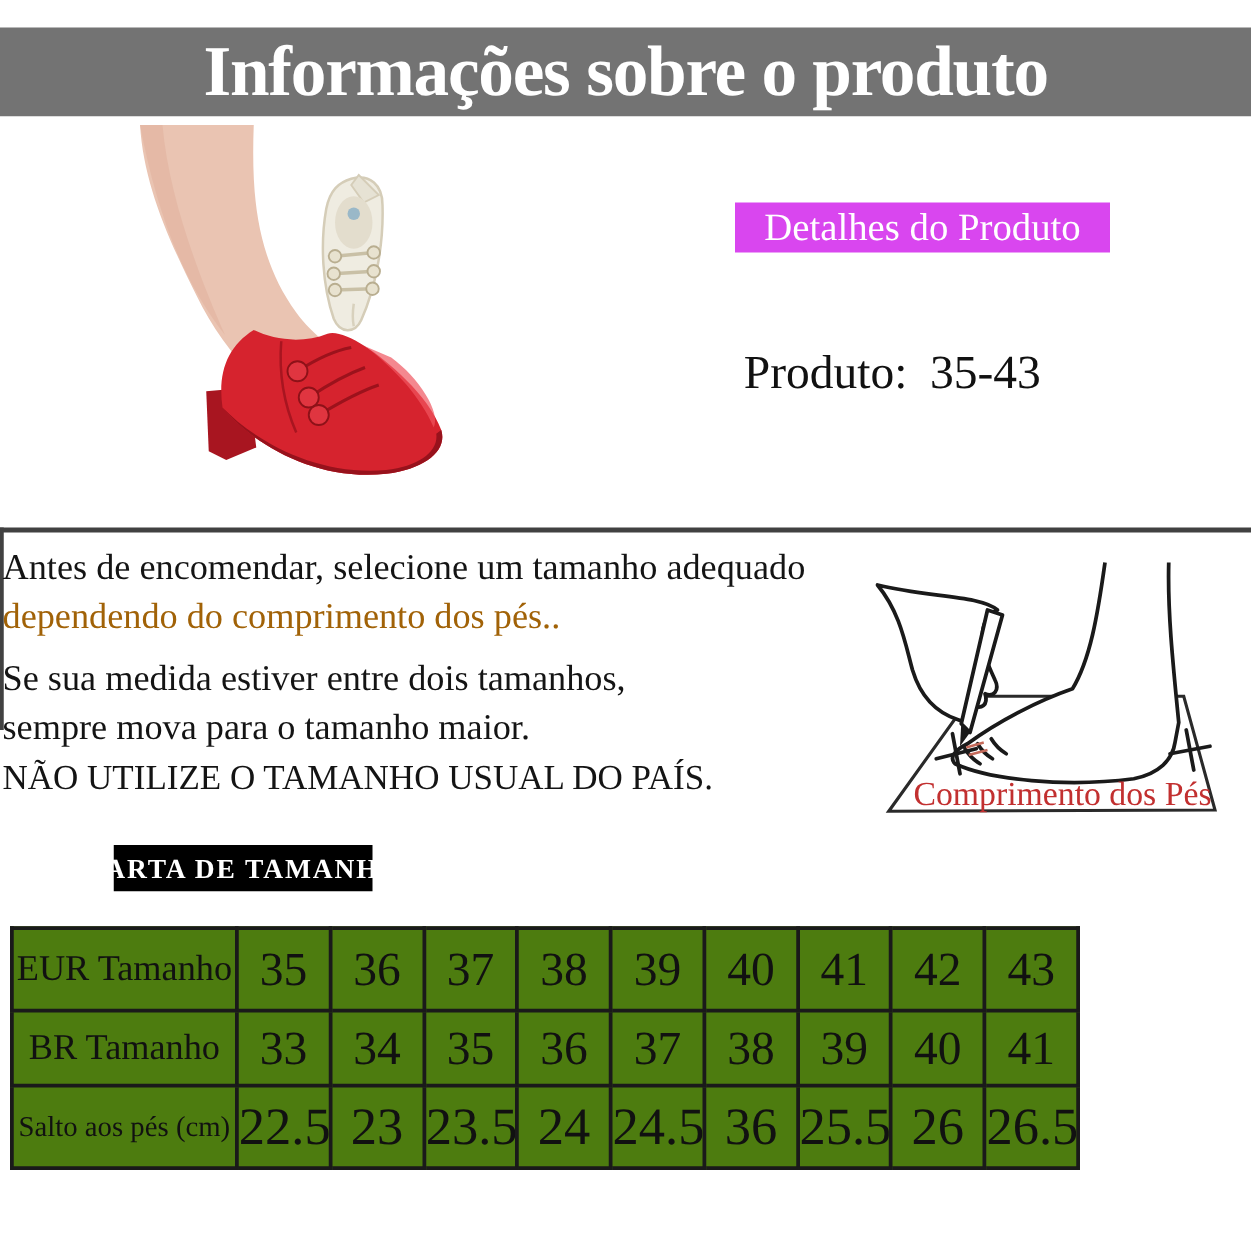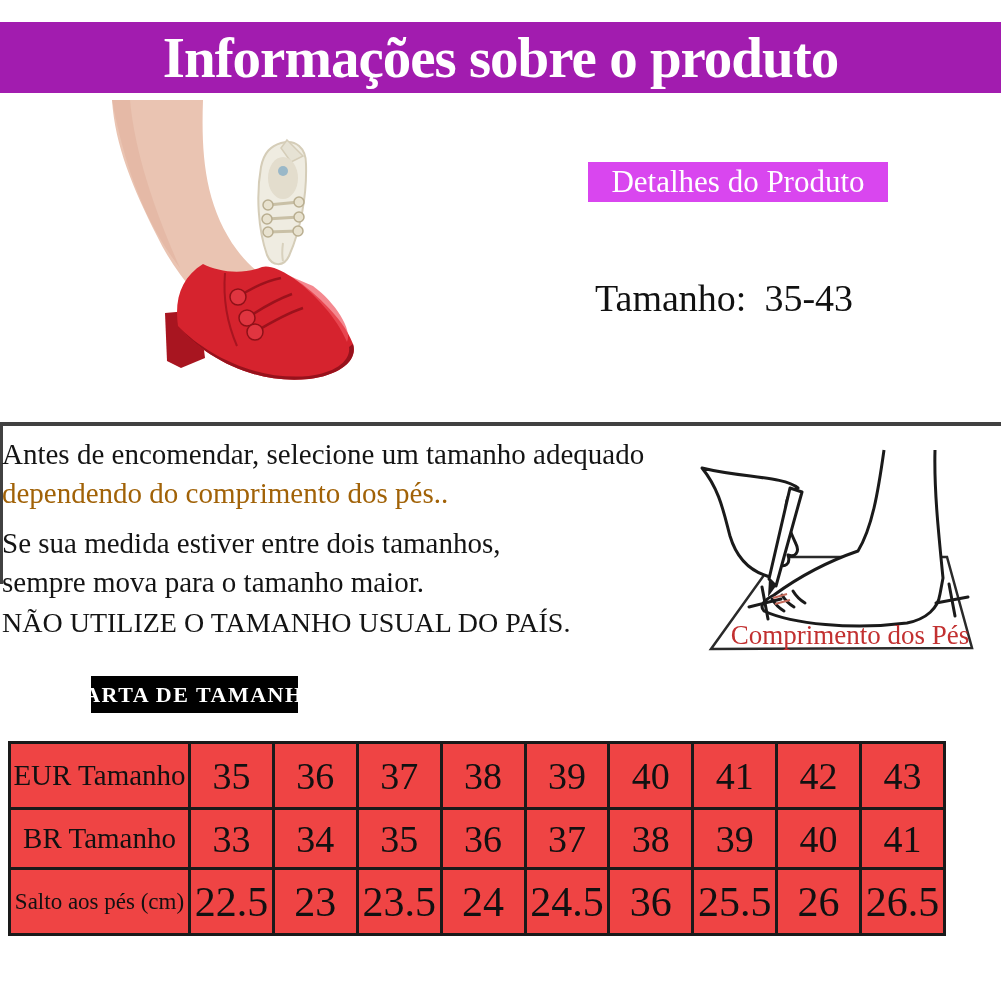--- a/index.html
+++ b/index.html
@@ -2,21 +2,21 @@
 <html><head>
 <meta charset="utf-8">
 <style>
   * { margin:0; padding:0; box-sizing:border-box; }
   html,body { background:#ffffff; }
   body { font-family:"Liberation Serif","DejaVu Serif",serif; }
   .page { position:relative; width:1001px; height:1001px; background:#fff; overflow:hidden; }
 
   .title-banner {
     position:absolute; left:0; top:22px; width:1001px; height:71px;
-    background:#a21caf; color:#fff; display:flex; align-items:center; justify-content:center;
+    background:#737373; color:#fff; display:flex; align-items:center; justify-content:center;
     font-size:57px; font-weight:bold; letter-spacing:-1px; white-space:nowrap;
   }
 
   .product-photo { position:absolute; left:85px; top:98px; width:400px; height:300px; }
 
   .details-banner {
     position:absolute; left:588px; top:162px; width:300px; height:40px;
     background:#d946ef; color:#fff; display:flex; align-items:center; justify-content:center;
     font-size:31px; white-space:nowrap;
   }
@@ -37,22 +37,22 @@
 
   .measure-illustration { position:absolute; left:672px; top:448px; width:330px; height:215px; }
 
   .chart-banner {
     position:absolute; left:63px; top:676px; width:207px; height:37px;
     background:#000; color:#fff; display:flex; align-items:center; justify-content:center;
     font-size:22px; font-weight:bold; letter-spacing:1.5px; white-space:nowrap;margin-left:28px;
   }
 
   table.size-chart {
-    position:absolute; left:8px; top:741px; width:938px;
-    border-collapse:collapse; table-layout:fixed; background:#ef4444;
+    position:absolute; left:8px; top:741px; width:856px;
+    border-collapse:collapse; table-layout:fixed; background:#4d7c0f;
   }
   table.size-chart td {
     border:3px solid #1a1a1a; text-align:center; vertical-align:middle;
     color:#111; overflow:hidden; white-space:nowrap; padding:0;
   }
   table.size-chart tr.r1 td { height:66px; }
   table.size-chart tr.r2 td { height:60px; }
   table.size-chart tr.r3 td { height:66px; }
   td.row-label { font-size:29px; }
   tr.r3 td.row-label { font-size:23px; }
@@ -113,21 +113,21 @@
         <circle cx="170" cy="234" r="8"></circle>
       </g>
     </g>
   </svg>
 
   <div class="details-banner">
     <span>Detalhes do Produto</span>
   </div>
 
   <div class="size-line">
-    <span>Tamanho:</span><span class="gap"></span><span>35-43</span>
+    <span>Produto:</span><span class="gap"></span><span>35-43</span>
   </div>
 
   <div class="divider"></div>
   <div class="left-rule"></div>
 
   <div class="note l1">Antes de encomendar, selecione um tamanho adequado</div>
   <div class="note l2">dependendo do comprimento dos pés..</div>
   <div class="note l3">Se sua medida estiver entre dois tamanhos,</div>
   <div class="note l4">sempre mova para o tamanho maior.</div>
   <div class="note l5">NÃO UTILIZE O TAMANHO USUAL DO PAÍS.</div>

